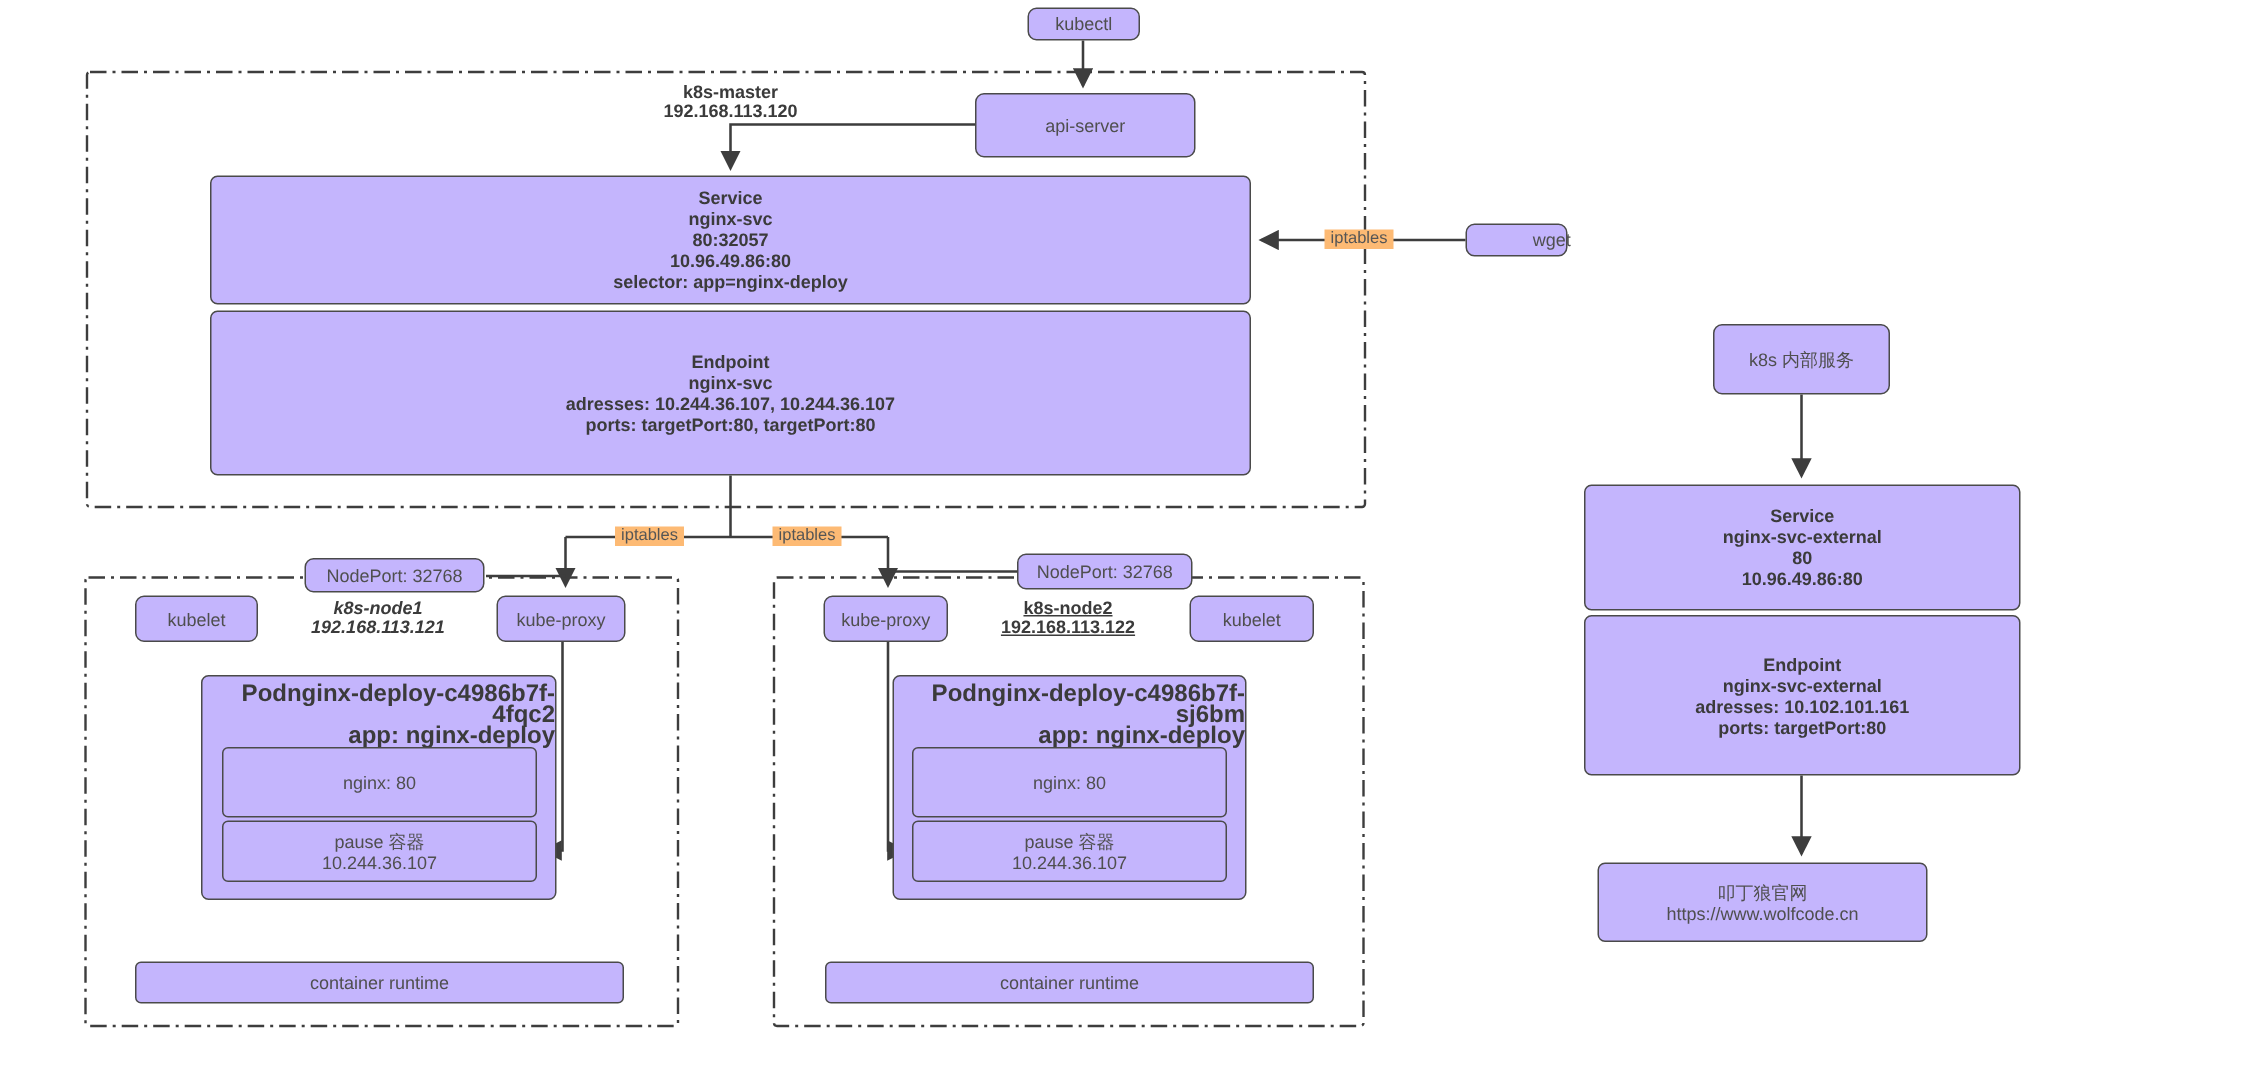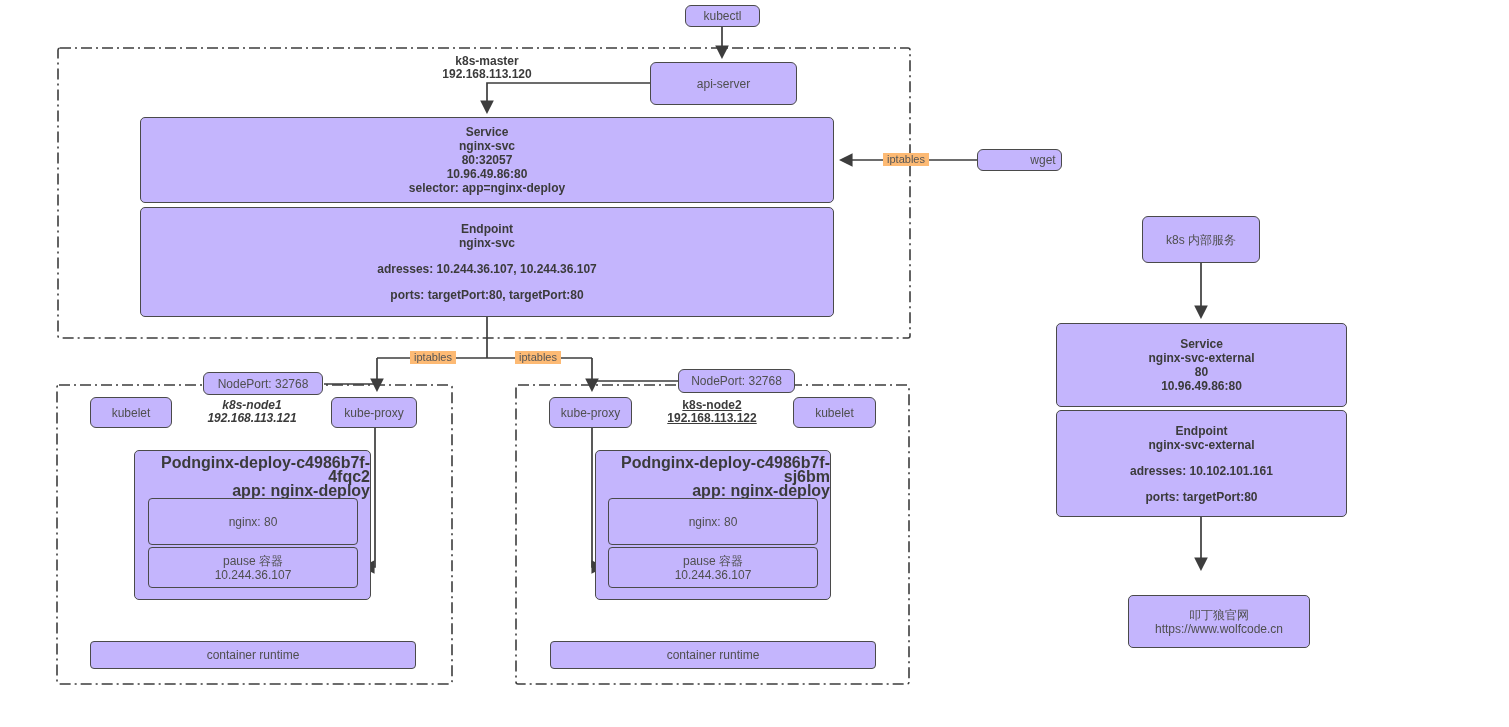--- a/index.html
+++ b/index.html
@@ -44,21 +44,21 @@
   .wire-label{
     position:absolute;
     background:#fdba74;
     font-size:11px;
     color:#555;
     text-align:center;
     line-height:13px;
     z-index:3;
     padding:0 2px;
   }
-  .gap-md{margin-top:12px;}
+  .gap-md{}
   .pod-title{position:absolute;left:0;right:0;top:5px;text-align:right;font-size:16px;line-height:14px;}
 </style>
 </head>
 <body>
 
 <div id="canvas">
 
   <svg class="wires" width="1509" height="727" viewBox="0 0 1509 727">
     <defs>
       <marker id="arrow" viewBox="0 0 10 10" refX="8.5" refY="5" markerWidth="8" markerHeight="8" orient="auto-start-reverse">
@@ -112,21 +112,21 @@
     <span>selector: app=nginx-deploy</span>
   </div>
 
   <div class="box bigbox bold" style="left:140px;top:207px;width:694px;height:110px;">
     <span>Endpoint</span>
     <span>nginx-svc</span>
     <span class="gap-md">adresses: 10.244.36.107, 10.244.36.107</span>
     <span class="gap-md">ports: targetPort:80, targetPort:80</span>
   </div>
 
-  <div class="box" style="left:977px;top:149px;width:85px;height:22px;padding-left:47px;">
+  <div class="box" style="left:977px;top:149px;width:68px;height:22px;padding-left:47px;">
     <span>wget</span>
   </div>
   <div class="wire-label" style="left:883px;top:153px;width:46px;">iptables</div>
 
   <div class="wire-label" style="left:410px;top:351px;width:46px;">iptables</div>
   <div class="wire-label" style="left:515px;top:351px;width:46px;">iptables</div>
 
   <div class="box" style="left:203px;top:372px;width:120px;height:23px;">
     <span>NodePort: 32768</span>
   </div>
@@ -204,18 +204,18 @@
     <span>10.96.49.86:80</span>
   </div>
 
   <div class="box bigbox bold" style="left:1056px;top:410px;width:291px;height:107px;">
     <span>Endpoint</span>
     <span>nginx-svc-external</span>
     <span class="gap-md">adresses: 10.102.101.161</span>
     <span class="gap-md">ports: targetPort:80</span>
   </div>
 
-  <div class="box bigbox" style="left:1128px;top:575px;width:182px;height:53px;margin-top:20px;">
+  <div class="box bigbox" style="left:1065px;top:575px;width:220px;height:53px;">
     <span>叩丁狼官网</span>
     <span>https://www.wolfcode.cn</span>
   </div>
 
 </div>
 
 </body></html>

